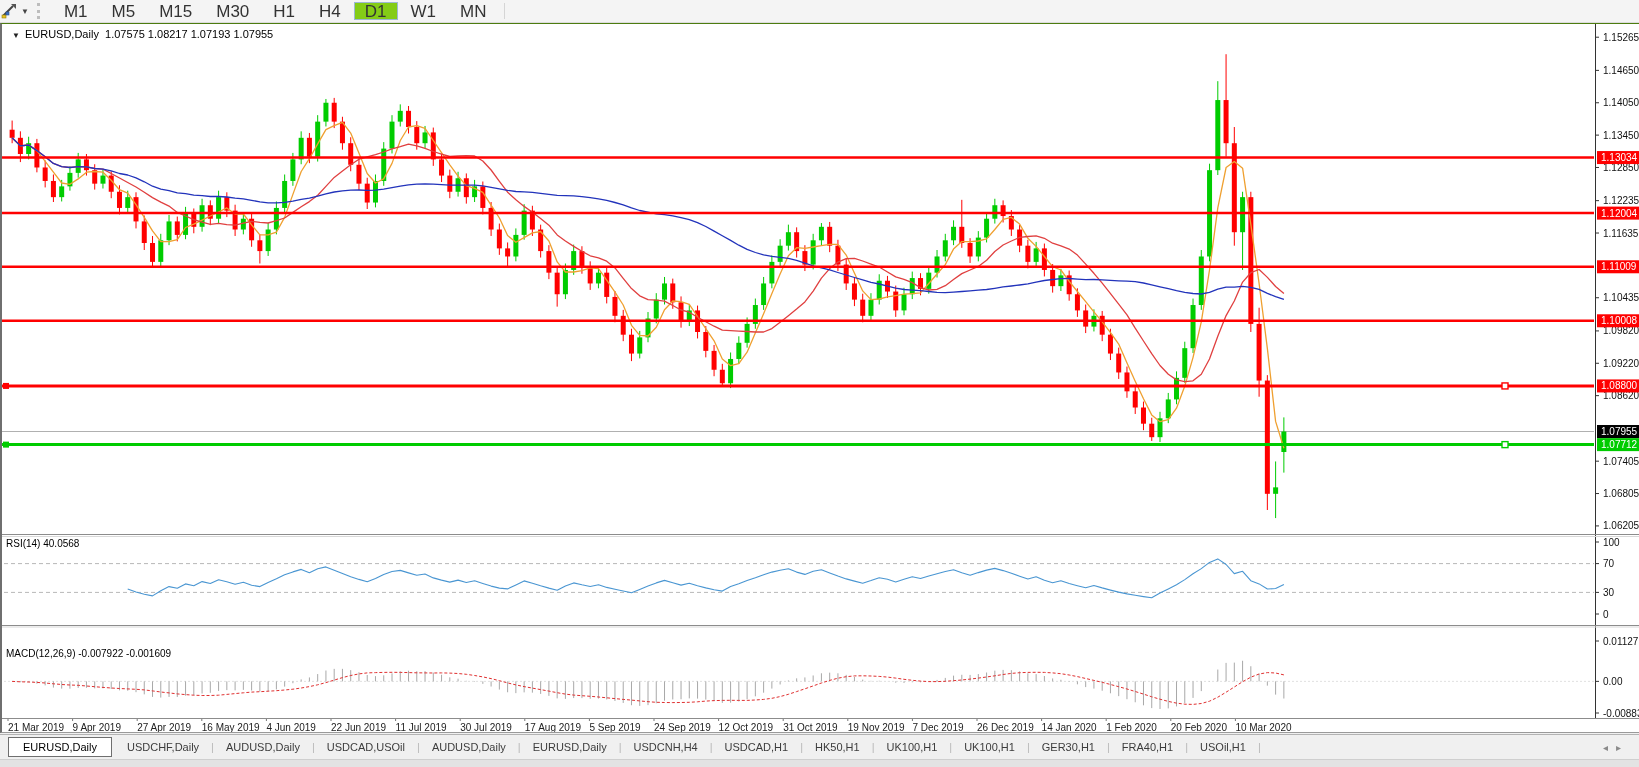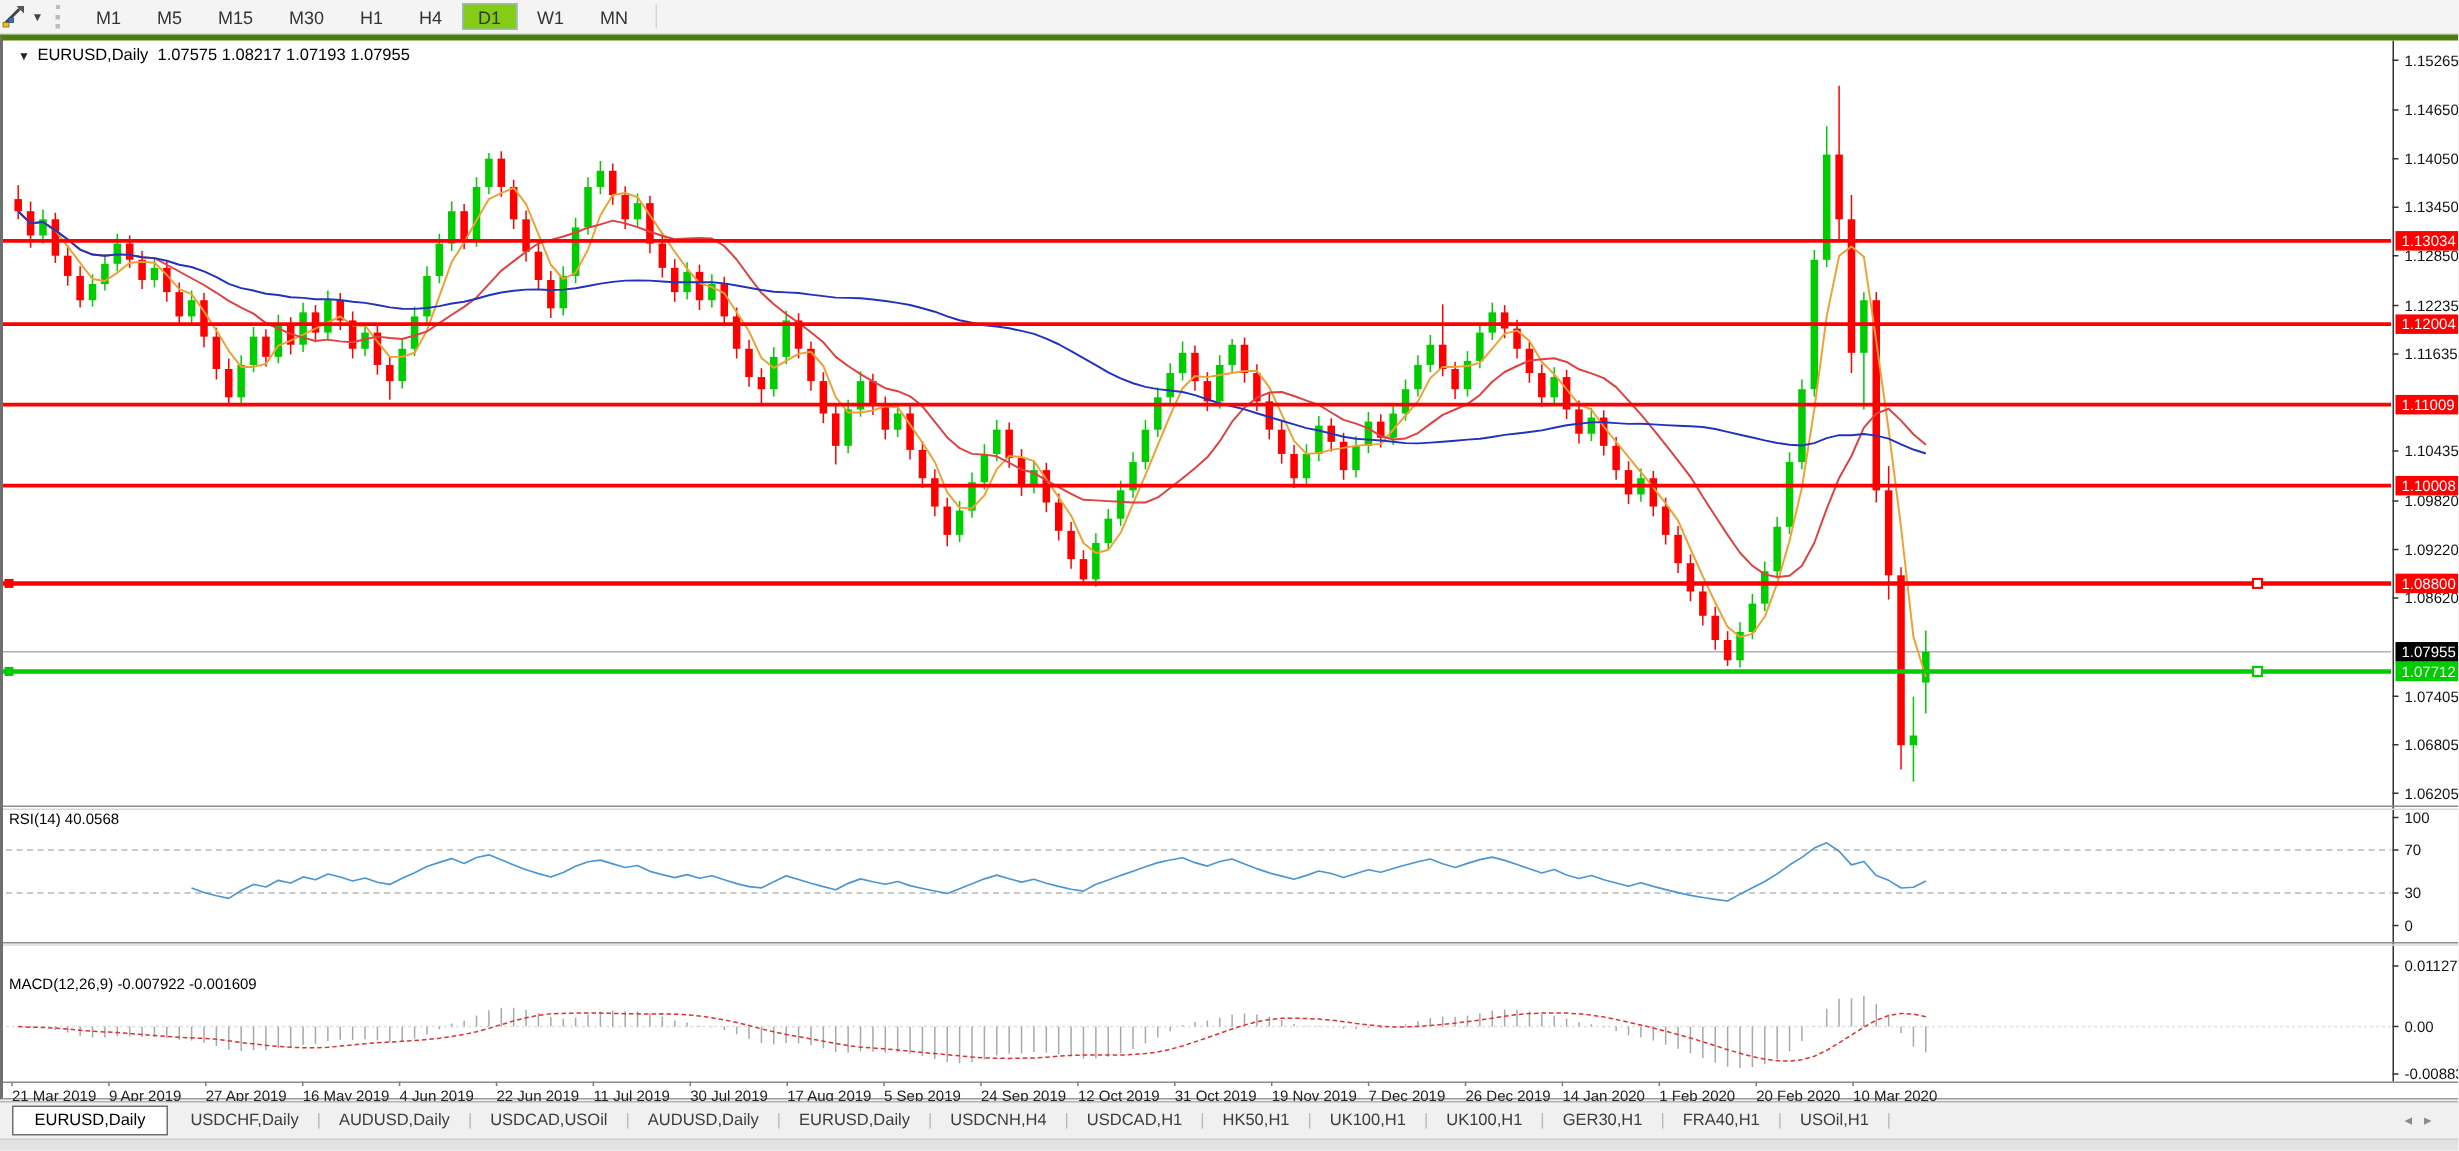--- a/index.html
+++ b/index.html
@@ -4,27 +4,27 @@
 <style>
   html,body{margin:0;padding:0;background:#f0f0f0;}
   .screen{position:relative;width:1639px;height:767px;overflow:hidden;
           font-family:"Liberation Sans","DejaVu Sans",sans-serif;background:#f0f0f0;}
   
   .toolbar{position:absolute;top:0;left:0;right:0;height:22px;background:#f4f4f4;
            border-bottom:1px solid #dcdcdc;display:flex;align-items:center;}
   .tool-ico{width:18px;height:16px;margin-left:1px;display:inline-block;}
   .caret{font-size:8px;color:#444;margin:0 4px 0 2px;cursor:pointer;}
   .grip{width:4px;height:16px;border-left:3px dotted #bdbdbd;margin:0 8px 0 4px;}
-  .tf{height:18px;line-height:18px;padding:0 10px;font-size:12px;color:#333;margin:14px 1px;
+  .tf{height:18px;line-height:18px;padding:0 10px;font-size:17px;color:#333;margin:14px 1px;
       background:transparent;border:1px solid transparent;cursor:pointer;}
   .tf.active{background:#84cc16;border:1px solid #9db8d2;}
   .tb-sep{width:1px;height:16px;background:#d5d5d5;margin:0 6px;}
   
   .chart-window{position:absolute;top:23px;left:0;width:1639px;height:710px;background:#fff;
-                border-top:4px solid #4d7c0f;border-bottom:1px solid #9a9a9a;
+                border-top:1px solid #4d7c0f;border-bottom:1px solid #9a9a9a;
                 border-left:2px solid #6f6f6f;box-sizing:border-box;}
   .chart-title{position:absolute;top:4px;left:10px;font-size:11px;color:#000;z-index:3;}
   .chart-title .tri{font-size:8px;margin-right:5px;color:#222;}
   .pane-label{position:absolute;left:4px;font-size:10px;color:#000;z-index:3;}
   .rsi-label{top:514px;}
   .macd-label{top:624px;}
   
   .tab-bar{position:absolute;top:734px;left:0;right:0;height:25px;background:#f0f0f0;
            border-top:1px solid #b3b3b3;display:flex;align-items:center;padding-left:8px;
            box-sizing:border-box;font-size:11px;color:#3c3c3c;}

